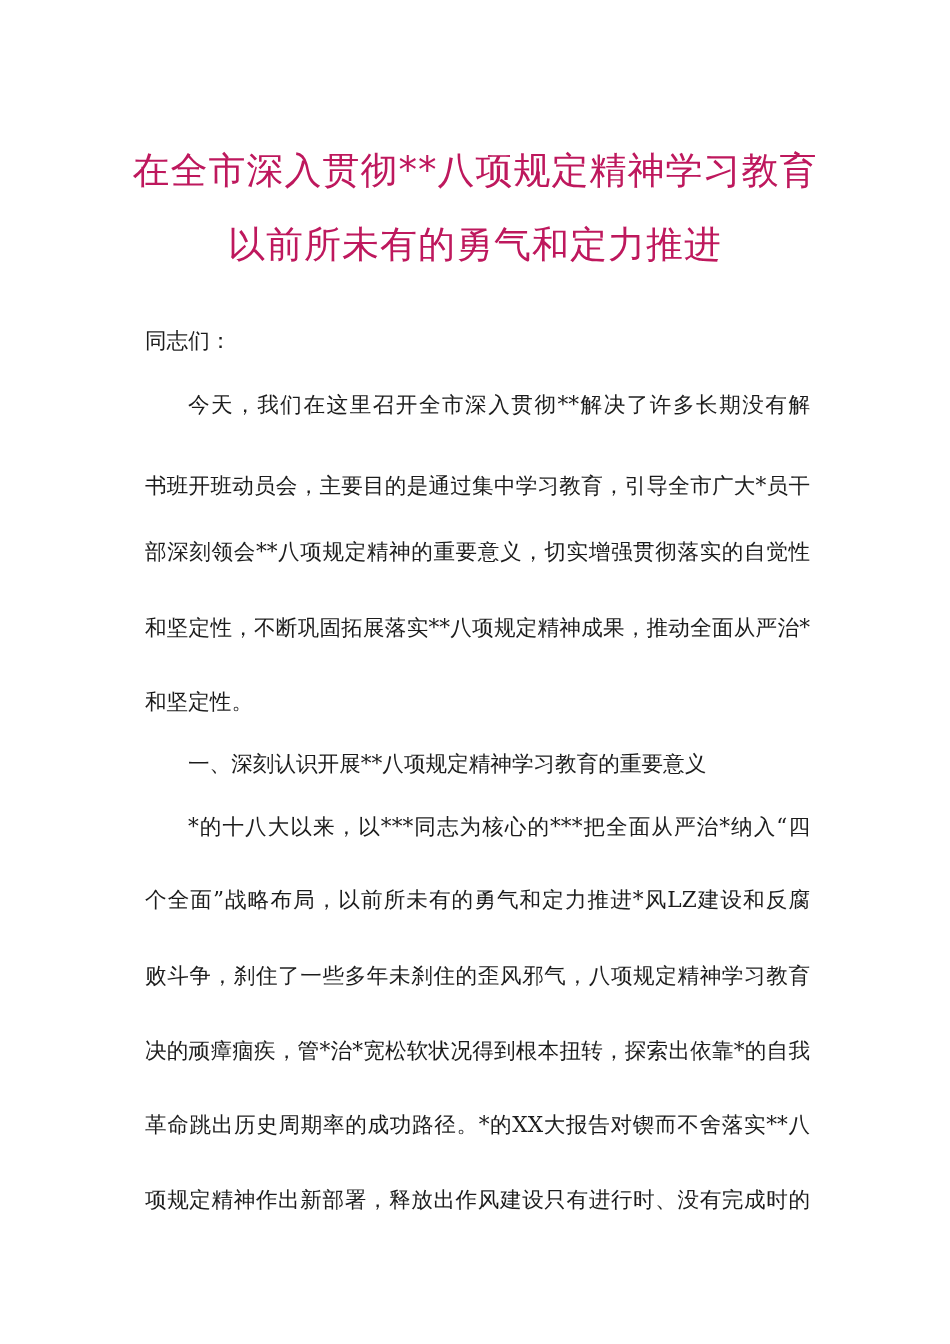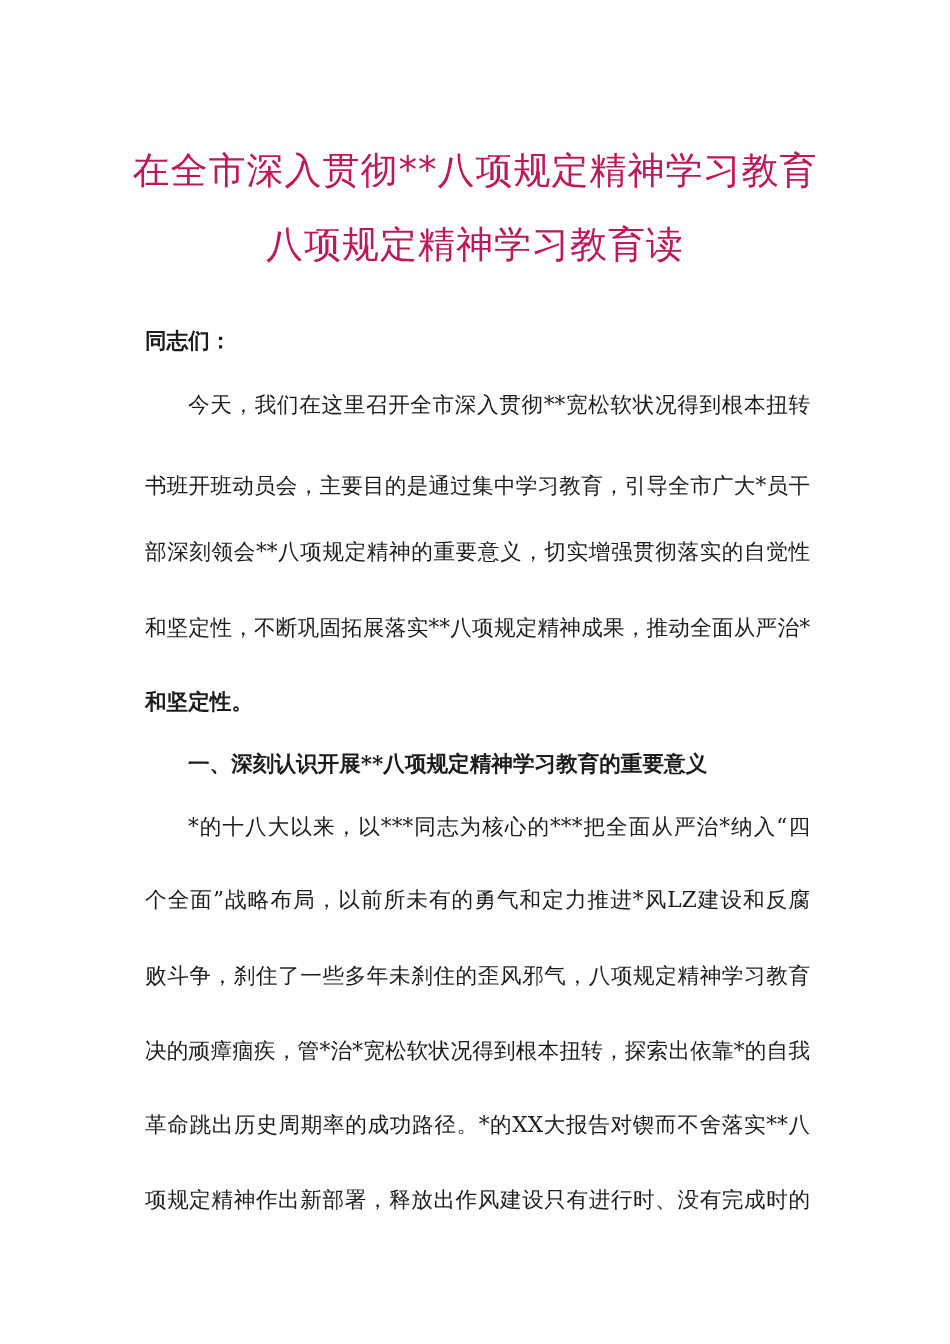--- a/index.html
+++ b/index.html
@@ -41,32 +41,32 @@
       left: 145px;
       width: 665px;
       font-size: 21.6px;
       line-height: 30px;
       white-space: nowrap;
       color: #1c1c1c;
       text-align: justify;
       text-align-last: justify;
     }
     .line.indent { left: 188px; width: 622px; }
-    .line.short { width: auto; text-align-last: left; font-weight: bold; }
+    .line.short { width: auto; text-align-last: left; }
   </style>
 </head>
 <body>
 
 <div class="page">
   <h1 class="title t1">在全市深入贯彻**八项规定精神学习教育</h1>
-  <h1 class="title t2">八项规定精神学习教育读</h1>
+  <h1 class="title t2">以前所未有的勇气和定力推进</h1>
 
   <div class="line short" style="top:326px;">同志们：</div>
 
-  <div class="line indent" style="top:390px;">今天，我们在这里召开全市深入贯彻**宽松软状况得到根本扭转</div>
+  <div class="line indent" style="top:390px;">今天，我们在这里召开全市深入贯彻**解决了许多长期没有解</div>
   <div class="line" style="top:461px;margin-top:10px;">书班开班动员会，主要目的是通过集中学习教育，引导全市广大*员干</div>
   <div class="line" style="top:537px;">部深刻领会**八项规定精神的重要意义，切实增强贯彻落实的自觉性</div>
   <div class="line" style="top:613px;">和坚定性，不断巩固拓展落实**八项规定精神成果，推动全面从严治*</div>
   <div class="line short" style="top:687px;">和坚定性。</div>
 
   <div class="line indent short" style="top:749px;">一、深刻认识开展**八项规定精神学习教育的重要意义</div>
 
   <div class="line indent" style="top:812px;">*的十八大以来，以***同志为核心的***把全面从严治*纳入“四</div>
   <div class="line" style="top:885px;">个全面”战略布局，以前所未有的勇气和定力推进*风LZ建设和反腐</div>
   <div class="line" style="top:961px;">败斗争，刹住了一些多年未刹住的歪风邪气，八项规定精神学习教育</div>

